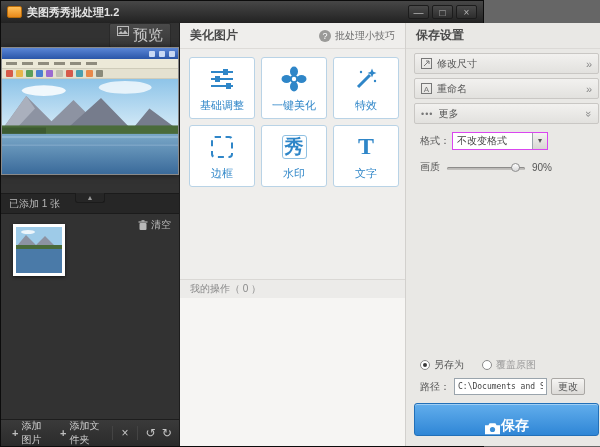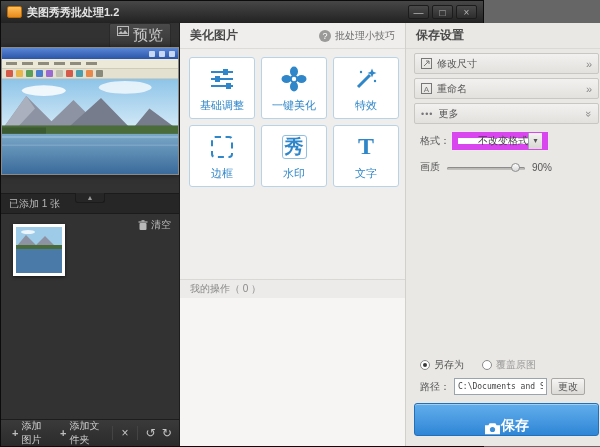--- a/index.html
+++ b/index.html
@@ -70,21 +70,21 @@
   .right-title { font-size:12px; font-weight:bold; color:#4a4a4a; }
   .section { height:21px; margin:4px 8px 0 8px; background:linear-gradient(#f2f1ef,#e2e1de); border:1px solid #c9c7c4; border-radius:2px; display:flex; align-items:center; padding:0 6px; gap:5px; cursor:pointer; }
   .section-label { font-size:10px; color:#555; flex:1; }
   .sec-icon { color:#777; display:flex; align-items:center; }
   .dots-icon { color:#777; font-size:9px; letter-spacing:1px; }
   .chev { color:#8a8a8a; font-size:11px; }
   .chev.open { transform:rotate(90deg); }
 
   .format-row { display:flex; align-items:center; gap:2px; padding:8px 10px 0 14px; }
   .fmt-label { font-size:10px; color:#555; }
-  .select { width:96px; height:18px; background:#fff; border:6px solid #d946ef; display:flex; align-items:center;padding-left:16px; }
+  .select { width:96px; height:18px; background:#fff; border:1px solid #d946ef; display:flex; align-items:center; }
   .select-value { flex:1; font-size:10px; color:#444; padding-left:4px; white-space:nowrap; }
   .select-arrow { width:15px; height:16px; background:linear-gradient(#f4f3f1,#d8d6d3); border-left:1px solid #9aa4ac; color:#555; font-size:8px; text-align:center; line-height:16px; }
 
   .quality-row { display:flex; align-items:center; gap:7px; padding:10px 10px 0 14px; }
   .q-label { font-size:10px; color:#555; }
   .slider { position:relative; width:78px; height:9px; }
   .slider-track { position:absolute; top:4px; left:0; right:0; height:3px; background:#c2c0bd; border-radius:2px; box-shadow:inset 0 1px 1px rgba(0,0,0,.3); }
   .slider-handle { position:absolute; top:0; left:82%; width:9px; height:9px; background:linear-gradient(#fdfdfd,#d8d8d8); border:1px solid #8f8f8f; border-radius:50%; }
   .q-value { font-size:10px; color:#555; }
 

